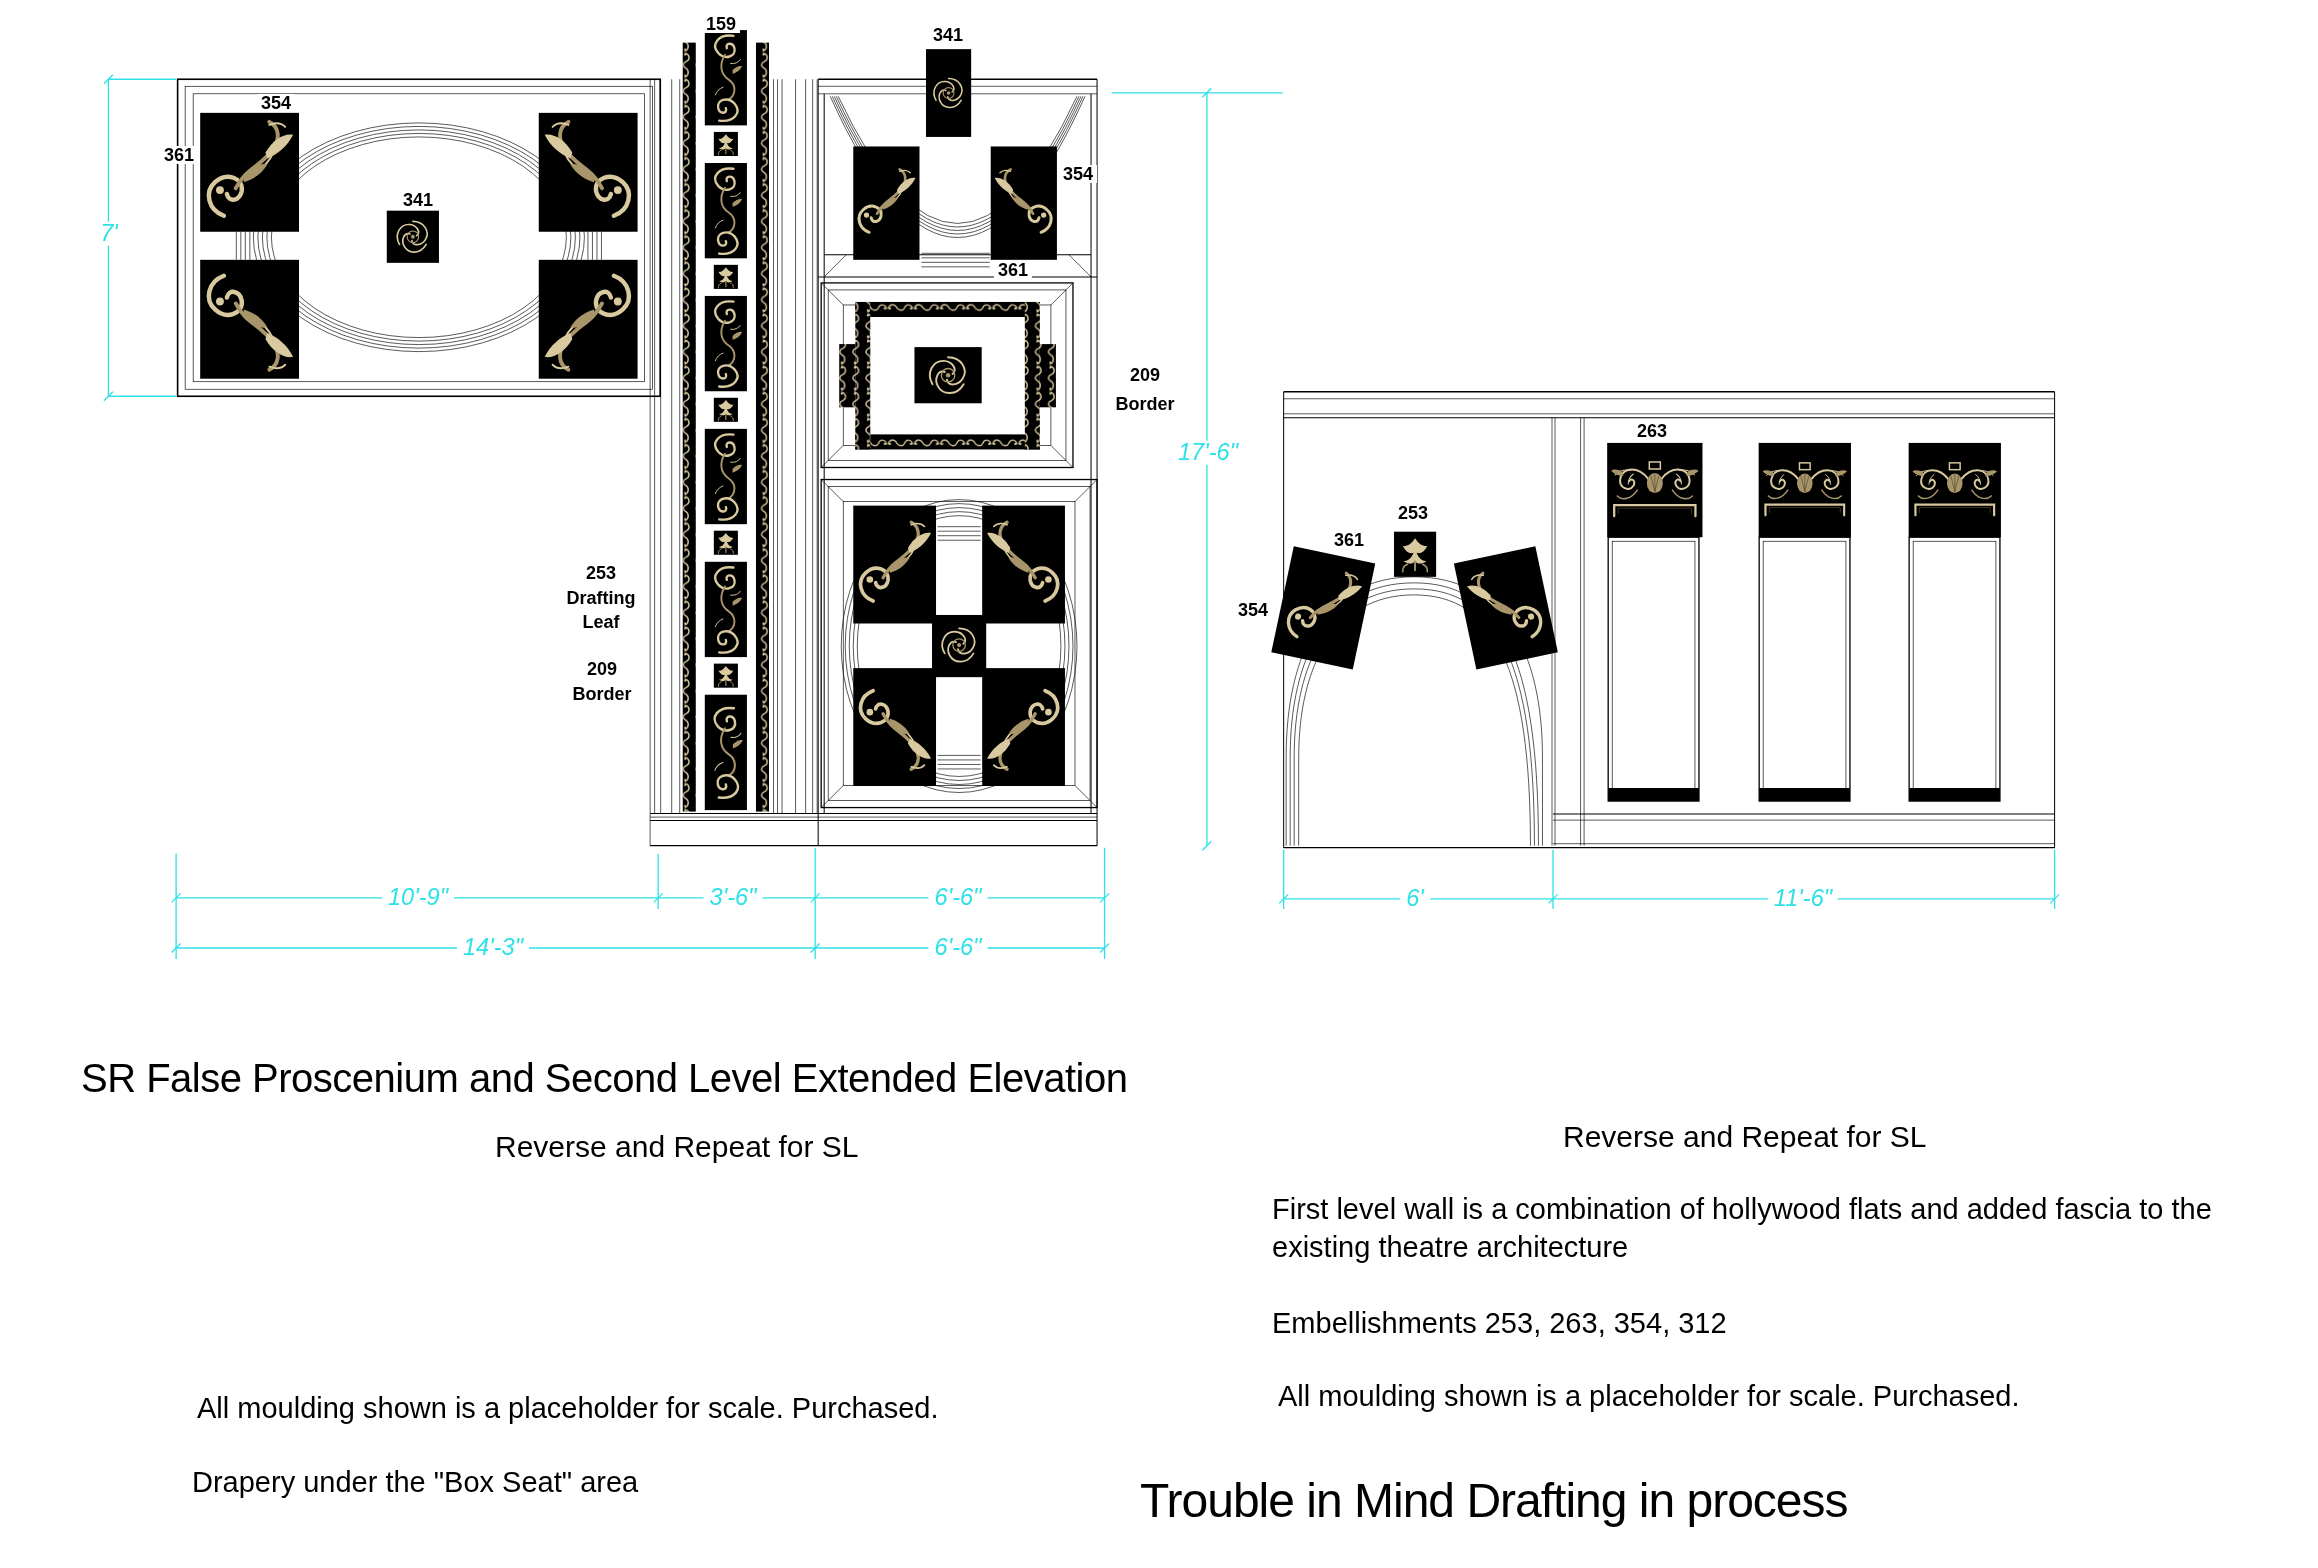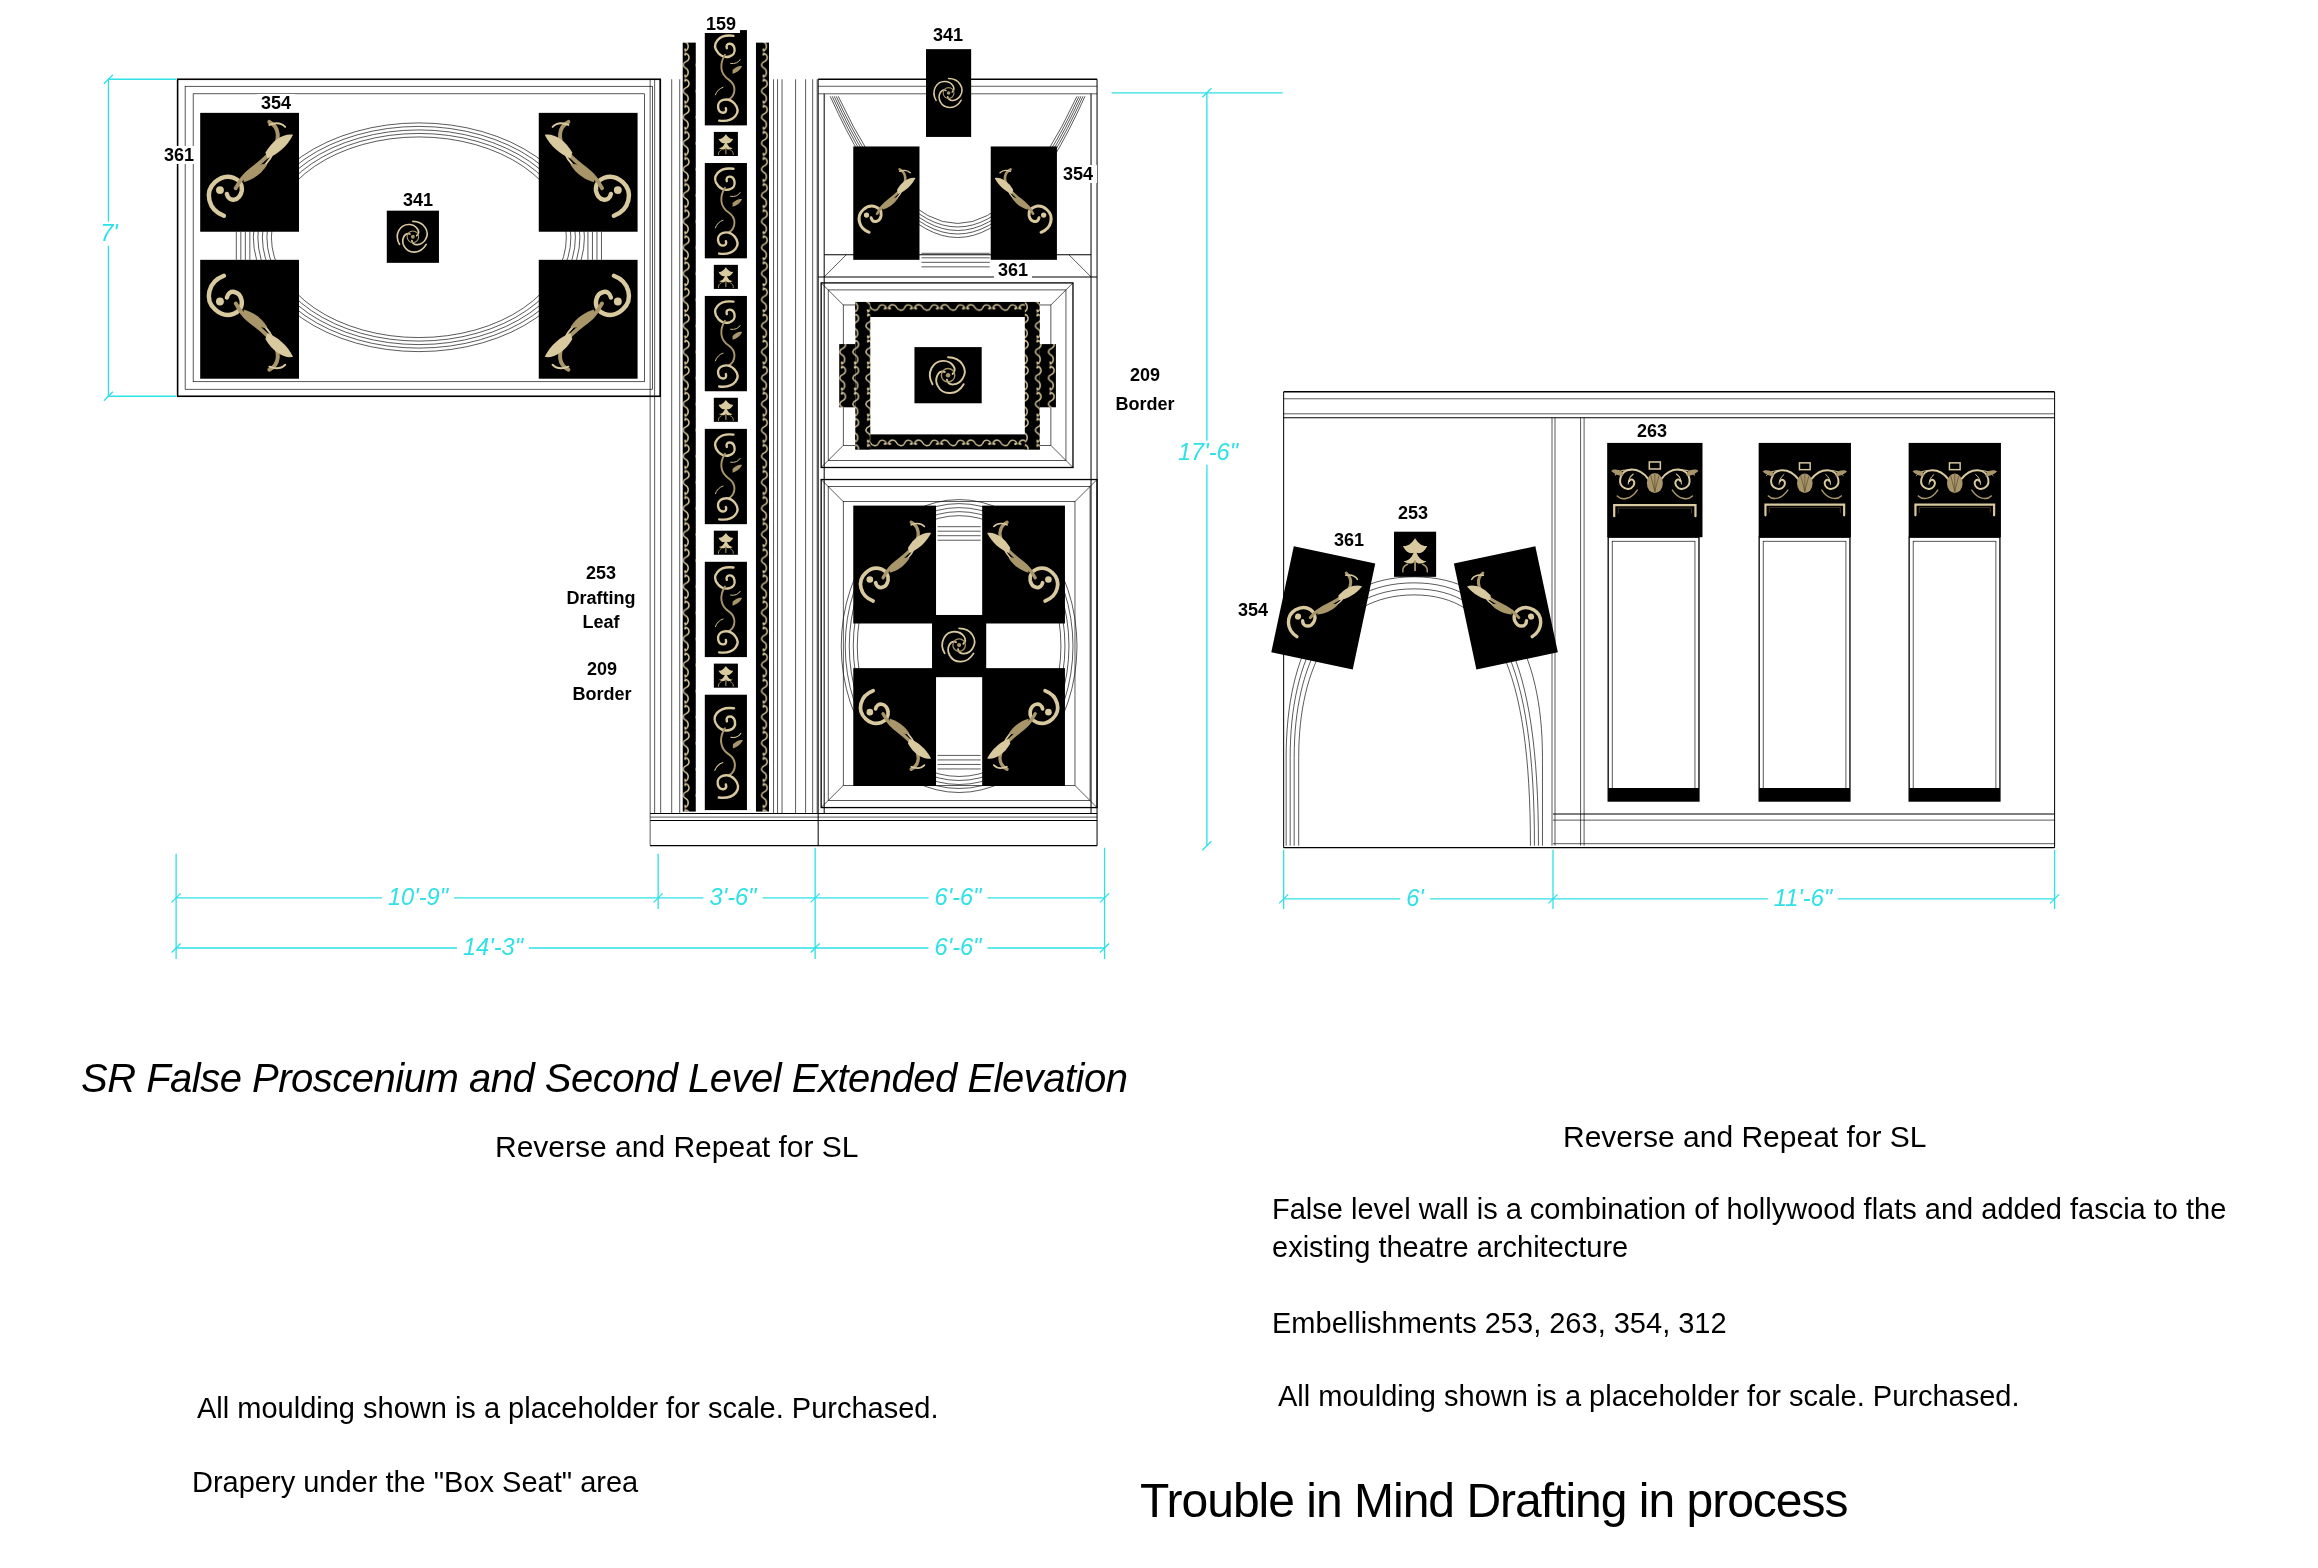--- a/index.html
+++ b/index.html
@@ -13,21 +13,21 @@
   .cy{stroke:var(--dim);fill:none;stroke-width:2.6px;}
   .sG{stroke:var(--gold);fill:none;stroke-linecap:round;}
   .sGL{stroke:var(--gold_light);fill:none;stroke-linecap:round;}
   .sGD{stroke:var(--gold_dark);fill:none;stroke-linecap:round;}
   .fG{fill:var(--gold);stroke:none;} .fGL{fill:var(--gold_light);stroke:none;}
   
   .lab{position:absolute;transform:translate(-50%,-50%);font-size:18px;font-weight:bold;
        color:var(--line);background:var(--bg);padding:0 4px;white-space:nowrap;z-index:3;line-height:1;}
   .dim{position:absolute;transform:translate(-50%,-52%);font-size:23.6px;font-style:italic;
        color:var(--dim);background:var(--bg);padding:0 6px;white-space:nowrap;z-index:3;line-height:1;}
-  .title1{position:absolute;font-size:40px;letter-spacing:-0.5px;color:var(--line);white-space:nowrap;z-index:3;font-style:italic;}
+  .title1{position:absolute;font-size:40px;letter-spacing:-0.5px;color:var(--line);white-space:nowrap;z-index:3;}
   .subtitle{position:absolute;font-size:30px;color:var(--line);white-space:nowrap;z-index:3;}
   .note{position:absolute;font-size:29px;color:var(--line);line-height:1.32;z-index:3;}
   .footer-title{position:absolute;font-size:48px;letter-spacing:-1px;color:var(--line);white-space:nowrap;z-index:3;}
 </style>
 </head>
 <body>
 
 <div class="canvas">
 
 <svg width="2319" height="1568" viewBox="0 0 4621 3126">
@@ -394,20 +394,20 @@
 <span class="dim" style="left:1208px;top:453px">17'-6"</span>
 <span class="dim" style="left:1415px;top:899px">6'</span>
 <span class="dim" style="left:1803px;top:899px">11'-6"</span>
 
 <div class="title1" style="left:81px;top:1056px">SR False Proscenium and Second Level Extended Elevation</div>
 <div class="subtitle" style="left:495px;top:1130px">Reverse and Repeat for SL</div>
 <div class="note" style="left:197px;top:1389px">All moulding shown is a placeholder for scale. Purchased.</div>
 <div class="note" style="left:192px;top:1463px">Drapery under the "Box Seat" area</div>
 
 <div class="subtitle" style="left:1563px;top:1120px">Reverse and Repeat for SL</div>
-<div class="note" style="left:1272px;top:1190px;width:986px">False level wall is a combination of hollywood flats and added fascia to the existing theatre architecture</div>
+<div class="note" style="left:1272px;top:1190px;width:986px">First level wall is a combination of hollywood flats and added fascia to the existing theatre architecture</div>
 <div class="note" style="left:1272px;top:1304px">Embellishments 253, 263, 354, 312</div>
 <div class="note" style="left:1278px;top:1377px">All moulding shown is a placeholder for scale. Purchased.</div>
 
 <div class="footer-title" style="left:1140px;top:1473px">Trouble in Mind Drafting in process</div>
 
 </div>
 
 
 </body></html>

